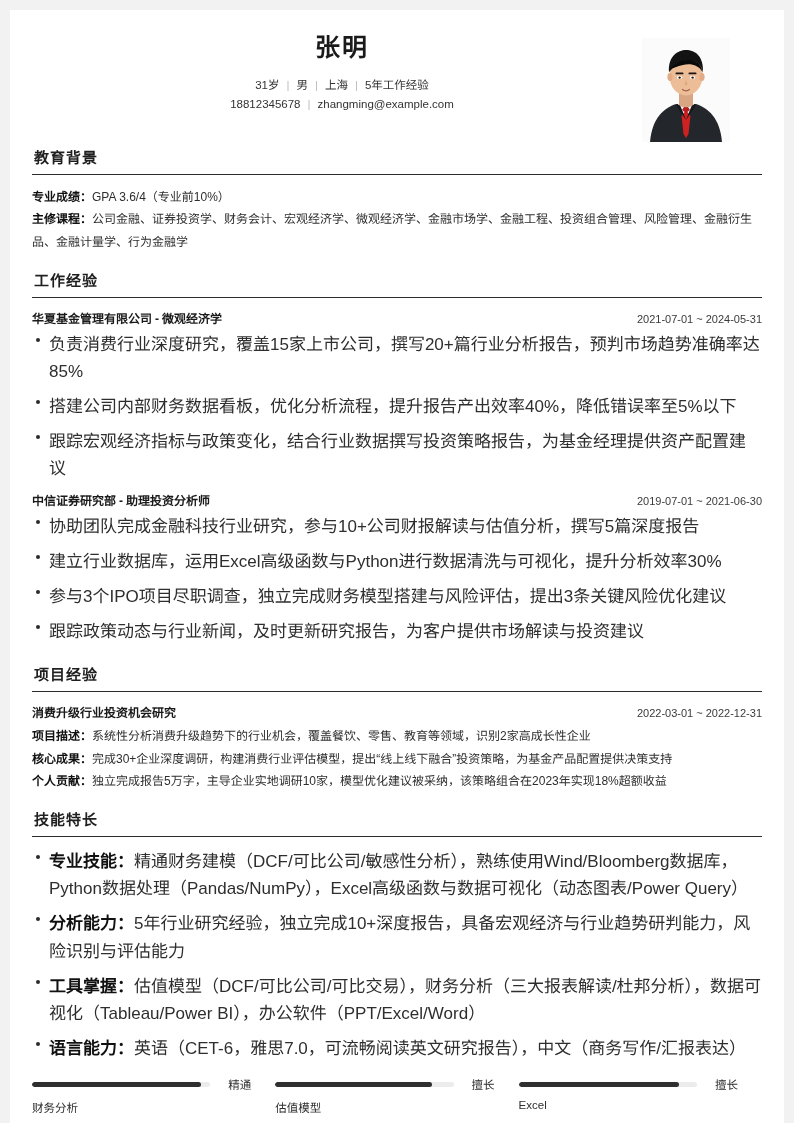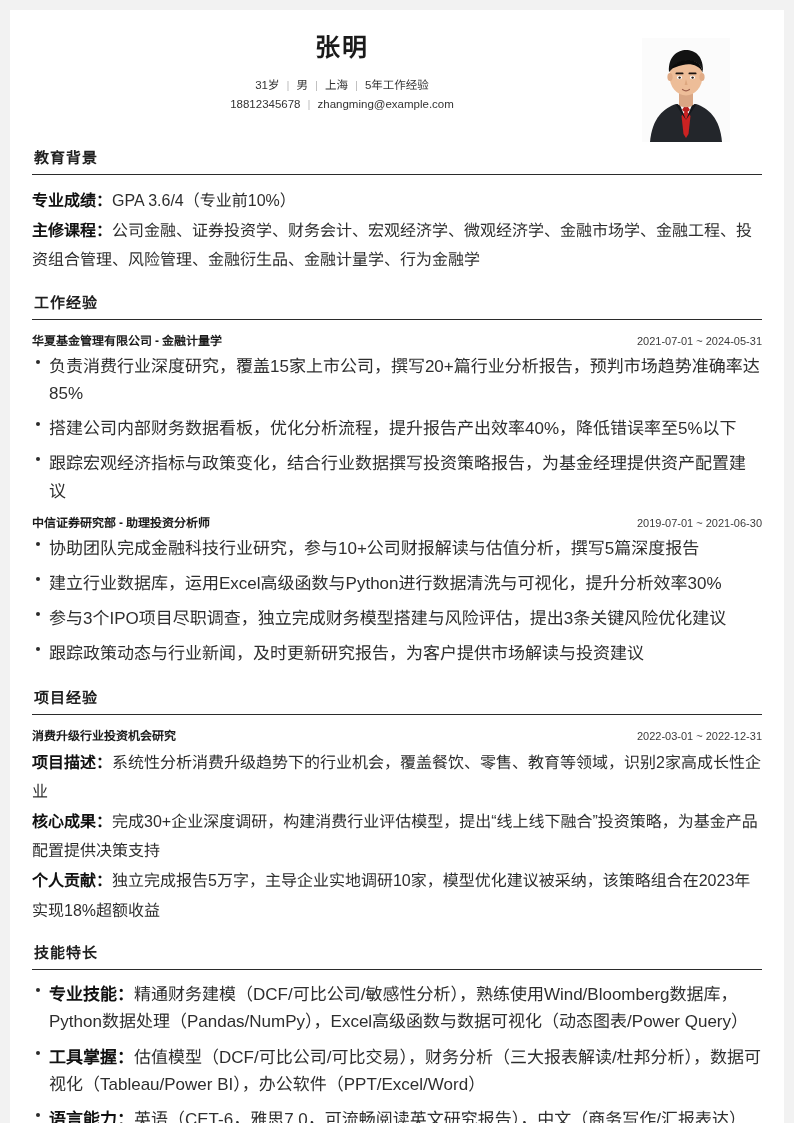--- a/index.html
+++ b/index.html
@@ -94,21 +94,21 @@
     color: #1a1a1a;
   }
   .entry-title .dash { font-weight: bold; padding: 0 3px; }
   .entry-date {
     font-size: 11px;
     color: #3a3a3a;
     white-space: nowrap;
     padding-left: 10px;
   }
   .kv {
-    font-size: 16px;
+    font-size: 12px;
     color: #2e2e2e;
     line-height: 1.85;
   }
   .kv b { color: #111; font-weight: bold; }
 
   ul.bullets {
     list-style: none;
     margin: 3px 0 0 0;
     padding: 0;
   }
@@ -232,21 +232,21 @@
           <div class="entry">
             <div class="kv"><b>专业成绩：</b><span>GPA 3.6/4（专业前10%）</span></div>
             <div class="kv"><b>主修课程：</b><span>公司金融、证券投资学、财务会计、宏观经济学、微观经济学、金融市场学、金融工程、投资组合管理、风险管理、金融衍生品、金融计量学、行为金融学</span></div>
           </div>
         </div>
         <div class="section">
           <div class="sec-head">工作经验</div>
           <div class="sec-rule"></div>
           <div class="entry">
             <div class="entry-head">
-              <div class="entry-title"><span>华夏基金管理有限公司</span><span class="dash">-</span><span>金融计量学</span></div>
+              <div class="entry-title"><span>华夏基金管理有限公司</span><span class="dash">-</span><span>微观经济学</span></div>
               <div class="entry-date">2021-07-01 ~ 2024-05-31</div>
             </div>
             <ul class="bullets">
               <li>负责消费行业深度研究，覆盖15家上市公司，撰写20+篇行业分析报告，预判市场趋势准确率达85%</li>
               <li>搭建公司内部财务数据看板，优化分析流程，提升报告产出效率40%，降低错误率至5%以下</li>
               <li>跟踪宏观经济指标与政策变化，结合行业数据撰写投资策略报告，为基金经理提供资产配置建议</li>
             </ul>
           </div>
           <div class="entry">
             <div class="entry-head">
@@ -272,20 +272,21 @@
             <div class="kv"><b>项目描述：</b><span>系统性分析消费升级趋势下的行业机会，覆盖餐饮、零售、教育等领域，识别2家高成长性企业</span></div>
             <div class="kv"><b>核心成果：</b><span>完成30+企业深度调研，构建消费行业评估模型，提出“线上线下融合”投资策略，为基金产品配置提供决策支持</span></div>
             <div class="kv"><b>个人贡献：</b><span>独立完成报告5万字，主导企业实地调研10家，模型优化建议被采纳，该策略组合在2023年实现18%超额收益</span></div>
           </div>
         </div>
         <div class="section">
           <div class="sec-head">技能特长</div>
           <div class="sec-rule"></div>
           <ul class="bullets">
             <li><b>专业技能：</b><span>精通财务建模（DCF/可比公司/敏感性分析），熟练使用Wind/Bloomberg数据库，Python数据处理（Pandas/NumPy），Excel高级函数与数据可视化（动态图表/Power Query）</span></li>
+            <li><b>分析能力：</b><span>5年行业研究经验，独立完成10+深度报告，具备宏观经济与行业趋势研判能力，风险识别与评估能力</span></li>
             <li><b>工具掌握：</b><span>估值模型（DCF/可比公司/可比交易），财务分析（三大报表解读/杜邦分析），数据可视化（Tableau/Power BI），办公软件（PPT/Excel/Word）</span></li>
             <li><b>语言能力：</b><span>英语（CET-6，雅思7.0，可流畅阅读英文研究报告），中文（商务写作/汇报表达）</span></li>
           </ul>
           <div class="bars">
             <div class="bar-cell">
               <div class="bar-row">
                 <div class="bar-track">
                   <div class="bar-fill" style="width: 95%;"></div>
                 </div>
                 <div class="bar-level">精通</div>

